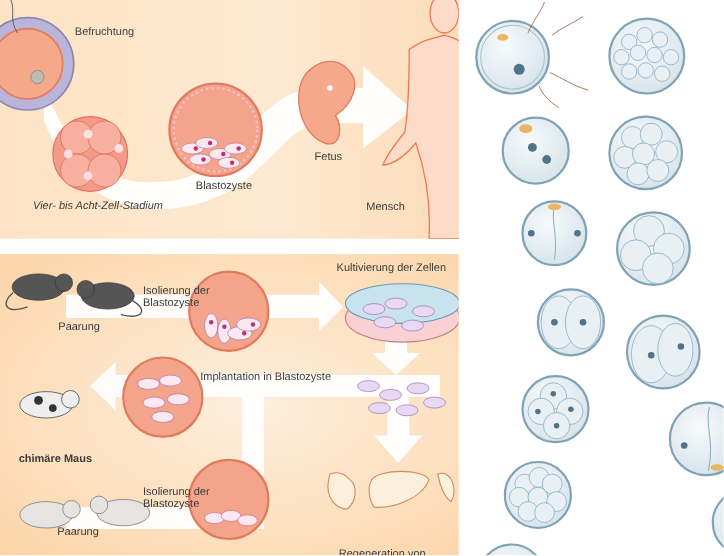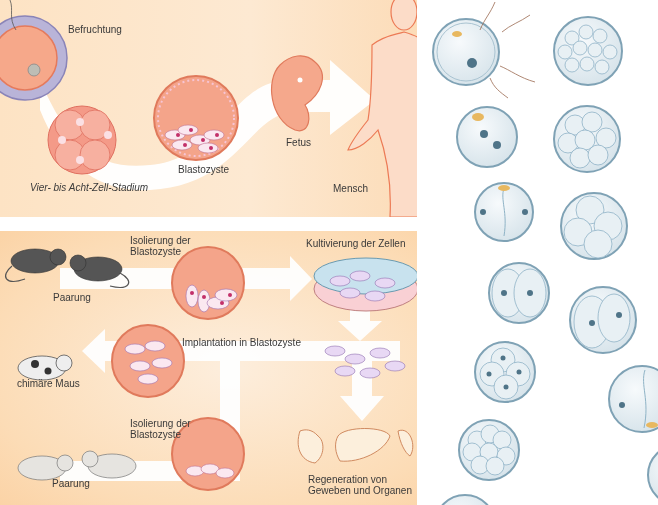--- a/index.html
+++ b/index.html
@@ -3,21 +3,21 @@
 <meta charset="utf-8">
 <style>
   html, body { margin:0; padding:0; background:#ffffff; }
   body { width:658px; height:505px; position:relative; overflow:hidden; font-family:"Liberation Sans", sans-serif; }
   .panel { position:absolute; overflow:hidden; }
   #panel-top { left:0; top:0; width:417px; height:217px; background:linear-gradient(90deg,#fde3c4 0%, #fde9d2 60%, #fcdcb8 100%); }
   #panel-bottom { left:0; top:231px; width:417px; height:274px; background:radial-gradient(ellipse at 55% 50%, #fdeedd 0%, #fcdcb6 75%, #fbd3a6 100%); }
   #panel-right { left:420px; top:0; width:238px; height:505px; background:#ffffff; }
   svg { position:absolute; left:0; top:0; }
   .lbl { position:absolute; font-size:10px; color:#3a3a3a; line-height:11px; white-space:nowrap; }
-  .lbl2 { white-space:pre-line; }
+  .lbl2 { white-space:pre-line;margin-top:24px; }
 </style>
 </head>
 <body>
 
 <div id="panel-top" class="panel">
   <svg width="417" height="217" viewBox="0 0 417 217">
 
     <path d="M40 80 C 70 150, 100 170, 150 165 C 220 160, 230 80, 290 80 L 330 80 L 330 60 L 375 100 L 330 135 L 330 112 L 295 112 C 250 112, 240 185, 150 190 C 95 193, 60 160, 40 110 Z" fill="#ffffff" opacity="0.95"></path>
 
     <g>
@@ -171,21 +171,21 @@
       <path d="M300 200 C 295 215, 300 230, 315 232 C 325 225, 325 210, 318 205 C 312 198, 305 198, 300 200 Z"></path>
       <path d="M338 205 C 345 195, 385 195, 390 205 C 385 220, 360 232, 340 230 C 335 222, 334 212, 338 205 Z"></path>
       <path d="M398 200 C 410 195, 417 215, 410 225 C 405 222, 400 212, 398 200 Z"></path>
     </g>
   </svg>
   <div class="lbl lbl2" style="left:130px;top:4px;">Isolierung der
 Blastozyste</div>
   <div class="lbl" style="left:306px;top:7px;">Kultivierung der Zellen</div>
   <div class="lbl" style="left:53px;top:61px;">Paarung</div>
   <div class="lbl" style="left:182px;top:106px;text-align:center;">Implantation in Blastozyste</div>
-  <div class="lbl" style="left:17px;top:147px;">chimäre Maus</div>
+  <div class="lbl" style="left:17px;top:181px;font-weight:bold;">chimäre Maus</div>
   <div class="lbl lbl2" style="left:130px;top:187px;">Isolierung der
 Blastozyste</div>
   <div class="lbl" style="left:52px;top:247px;">Paarung</div>
   <div class="lbl lbl2" style="left:308px;top:243px;">Regeneration von
 Geweben und Organen</div>
 </div>
 
 <div id="panel-right" class="panel">
   <svg width="238" height="505" viewBox="0 0 238 505">
     <defs>

